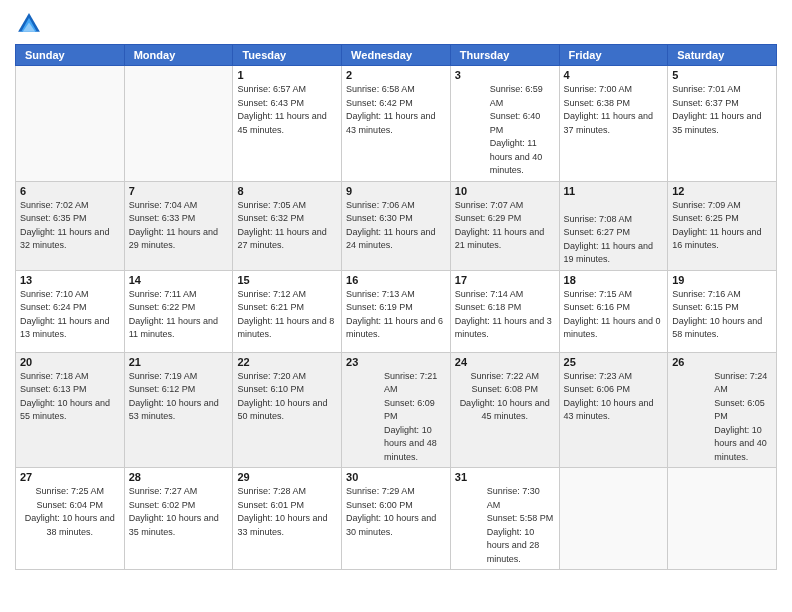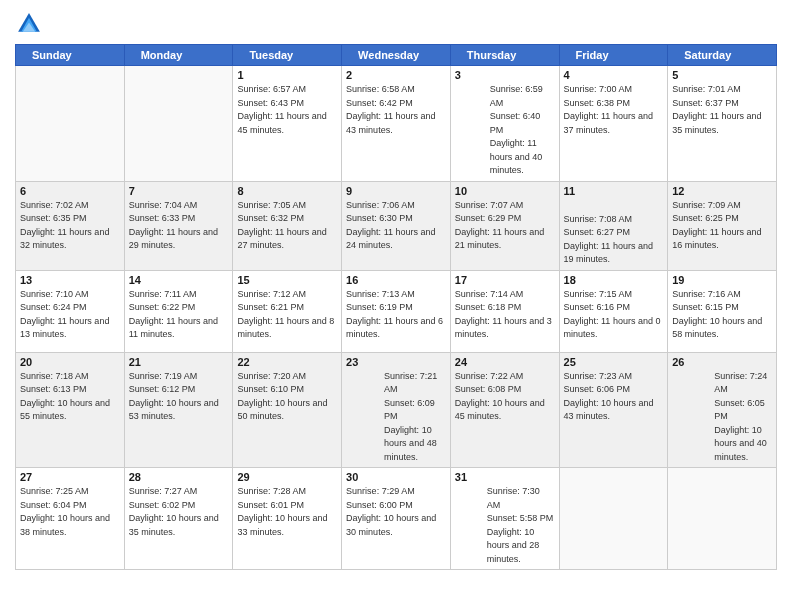--- a/index.html
+++ b/index.html
@@ -52,21 +52,21 @@
     .calendar {
       width: 100%;
       border-collapse: collapse;
       table-layout: fixed;
     }
     .calendar th {
       background: #3b6fc9;
       color: #fff;
       font-size: 11px;
       font-weight: bold;
-      padding: 4px 16px;
+      padding: 4px 9px;
       text-align: left;
       border: 1px solid #2a5ab8;
     }
     .calendar td {
       border: 1px solid #ccc;
       vertical-align: top;
       padding: 3px 4px;
       font-size: 9px;
       color: #333;
       height: 82px;
@@ -274,41 +274,41 @@
 Daylight: 10 hours and 50 minutes.</div>
           </td>
           <td class="shaded">
             <span class="day-num">23</span>
             <div class="day-info" style="white-space: pre-line; margin-left: 38px;">Sunrise: 7:21 AM
 Sunset: 6:09 PM
 Daylight: 10 hours and 48 minutes.</div>
           </td>
           <td class="shaded">
             <span class="day-num">24</span>
-            <div class="day-info" style="white-space: pre-line;">Sunrise: 7:22 AM
+            <div class="day-info" style="white-space: pre-line; text-align: center;">Sunrise: 7:22 AM
 Sunset: 6:08 PM
 Daylight: 10 hours and 45 minutes.</div>
           </td>
           <td class="shaded">
             <span class="day-num">25</span>
             <div class="day-info" style="white-space: pre-line;">Sunrise: 7:23 AM
 Sunset: 6:06 PM
 Daylight: 10 hours and 43 minutes.</div>
           </td>
           <td class="shaded">
             <span class="day-num">26</span>
             <div class="day-info" style="white-space: pre-line; margin-left: 42px;">Sunrise: 7:24 AM
 Sunset: 6:05 PM
 Daylight: 10 hours and 40 minutes.</div>
           </td>
         </tr>
         <tr class="last-row">
           <td>
             <span class="day-num">27</span>
-            <div class="day-info" style="white-space: pre-line;">Sunrise: 7:25 AM
+            <div class="day-info" style="white-space: pre-line; text-align: center;">Sunrise: 7:25 AM
 Sunset: 6:04 PM
 Daylight: 10 hours and 38 minutes.</div>
           </td>
           <td>
             <span class="day-num">28</span>
             <div class="day-info" style="white-space: pre-line;">Sunrise: 7:27 AM
 Sunset: 6:02 PM
 Daylight: 10 hours and 35 minutes.</div>
           </td>
           <td>

